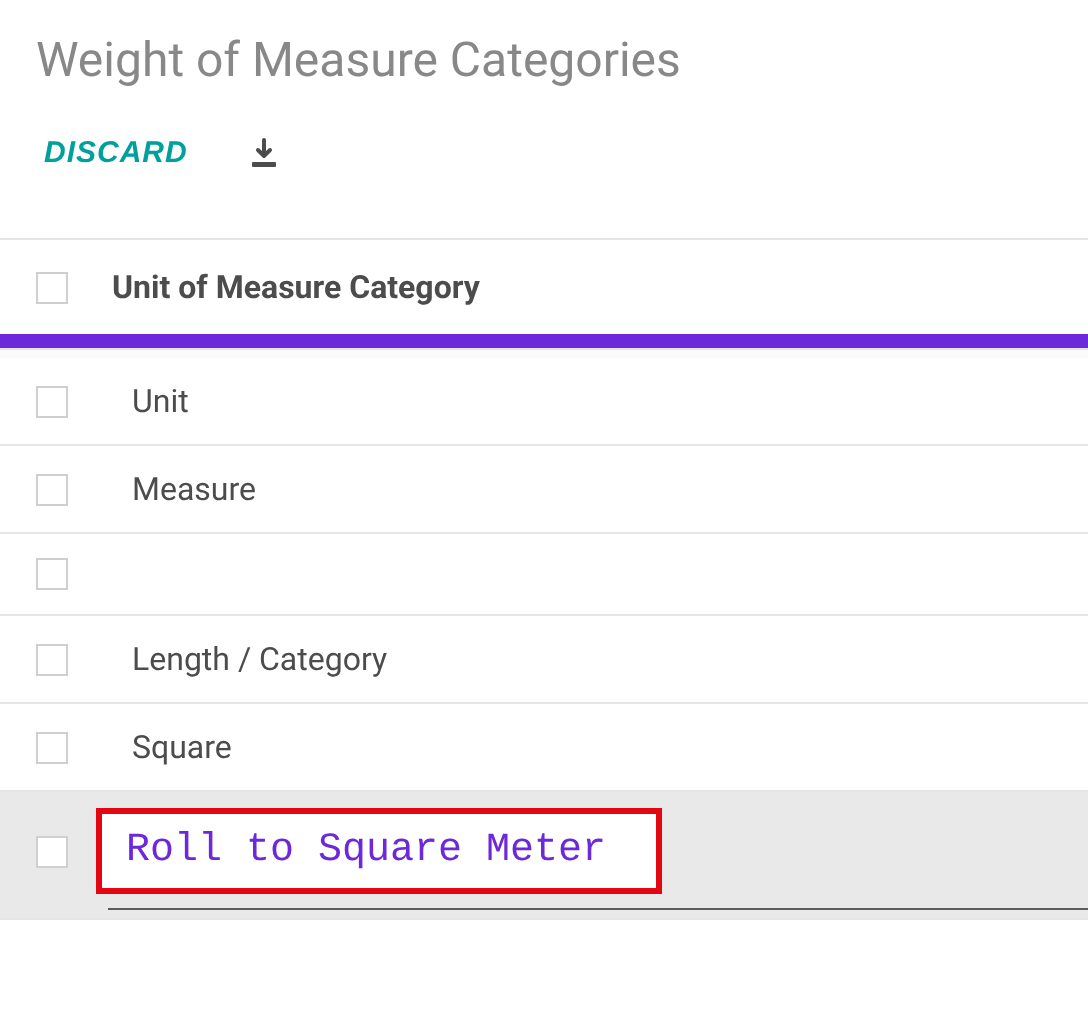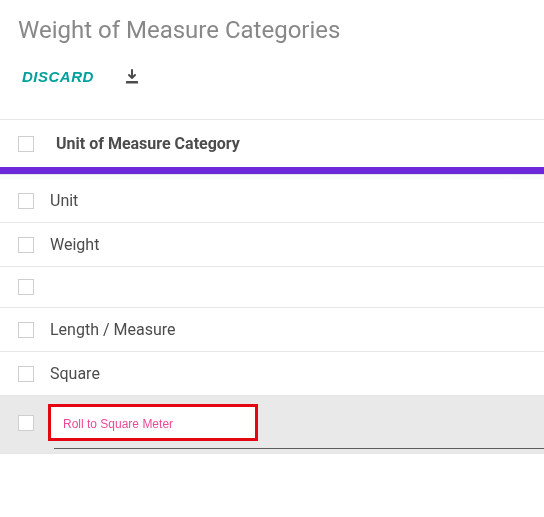--- a/index.html
+++ b/index.html
@@ -90,42 +90,42 @@
   }
   .row {
     display: flex;
     align-items: center;
     padding: 12px 18px;
     border-bottom: 1px solid #e6e6e6;
     background: #ffffff;
     position: relative;
   }
   .row-label {
-    margin-left: 16px;
+    margin-left: 32px;
     font-size: 16px;
     color: #4c4c4c;
   }
   .row-editing {
     background: #e9e9e9;
     padding: 8px 18px 12px 18px;
   }
   .input-wrap {
     margin-left: 14px;
     background: #ffffff;
     border: 3px solid #e30613;
     padding: 6px 10px;
     min-width: 210px;
   }
   .input-wrap input {
     border: none;
     outline: none;
-    font-size: 12px;
-    color: #ec4899;
+    font-size: 20px;
+    color: #6d28d9;
     width: 100%;
-    font-family: Liberation Sans, sans-serif;
+    font-family: Liberation Mono, monospace;
     background: transparent;
   }
   .row-editing .row-border {
     position: absolute;
     left: 54px;
     right: 0;
     bottom: 4px;
     height: 1px;
     background: #5c5c5c;
   }
@@ -153,28 +153,28 @@
     <span class="checkbox"></span>
     <span class="col-label">Unit of Measure Category</span>
   </div>
   <div class="table-body">
     <div class="row">
       <span class="checkbox"></span>
       <span class="row-label">Unit</span>
     </div>
     <div class="row">
       <span class="checkbox"></span>
-      <span class="row-label">Weight</span>
+      <span class="row-label">Measure</span>
     </div>
     <div class="row">
       <span class="checkbox"></span>
     </div>
     <div class="row">
       <span class="checkbox"></span>
-      <span class="row-label">Length / Measure</span>
+      <span class="row-label">Length / Category</span>
     </div>
     <div class="row">
       <span class="checkbox"></span>
       <span class="row-label">Square</span>
     </div>
     <div class="row row-editing">
       <span class="checkbox"></span>
       <span class="input-wrap">
         <input type="text" value="Roll to Square Meter" style="">
       </span>

